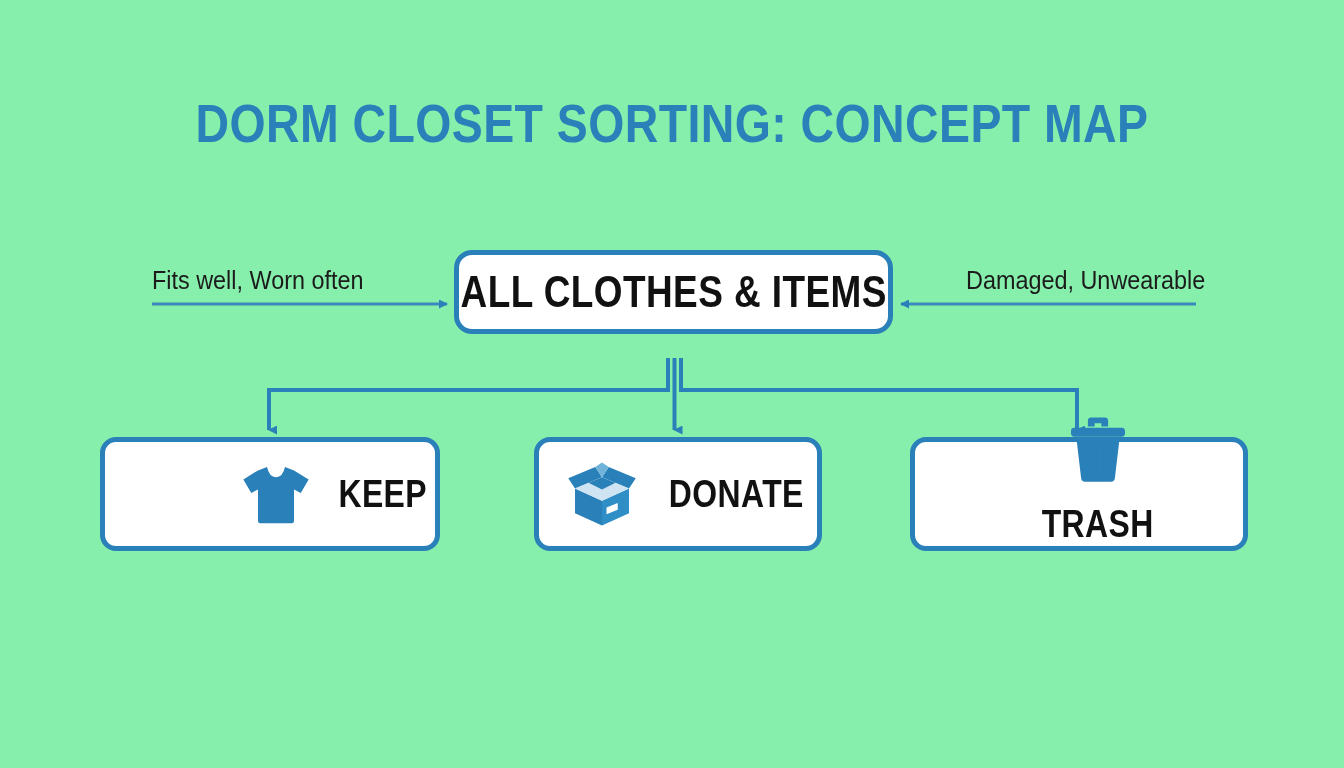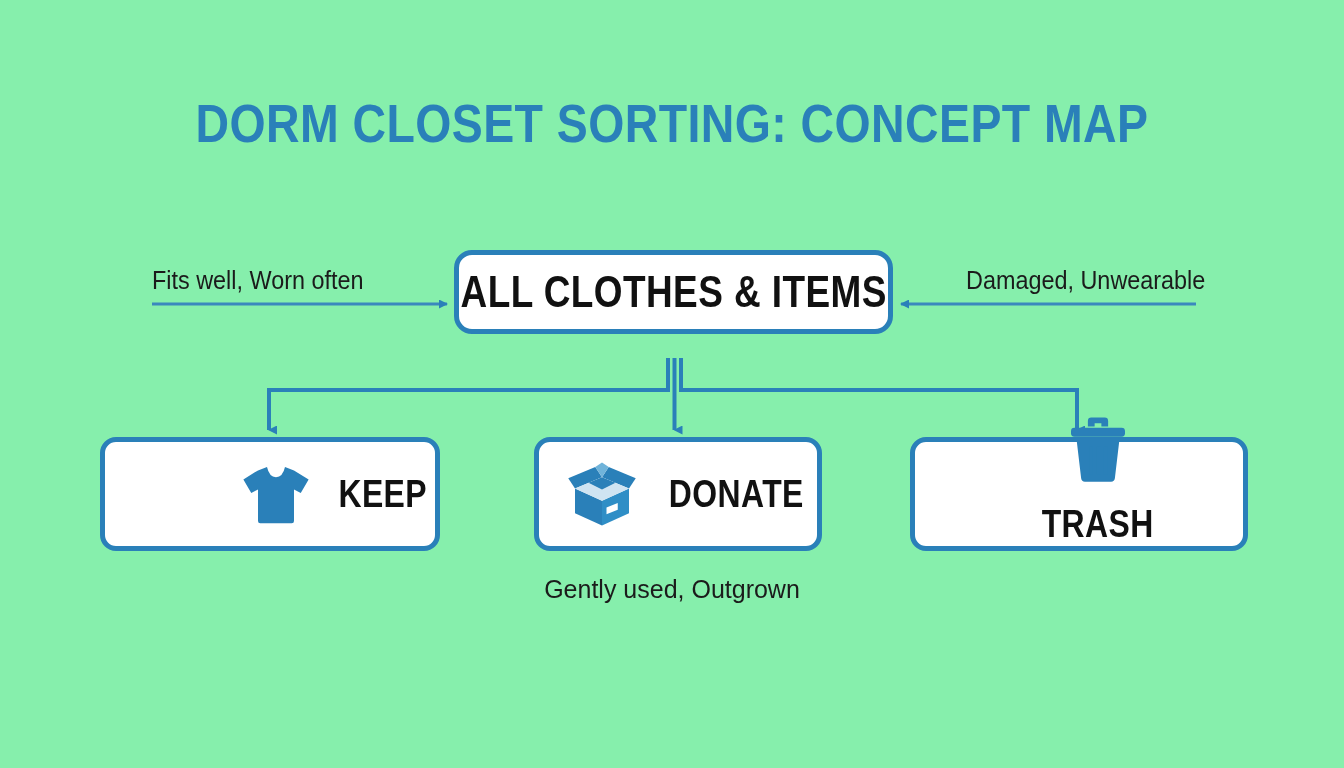--- a/index.html
+++ b/index.html
@@ -142,21 +142,20 @@
 
     <path d="M681,358 L681,390 L1077,390 L1077,430" fill="none" stroke="#2a80b9" stroke-width="4" stroke-linecap="butt" stroke-linejoin="miter" marker-end="url(#ahead-down)"></path>
 
     <path d="M674.5,358 L674.5,430" fill="none" stroke="#2a80b9" stroke-width="4" stroke-linecap="butt" marker-end="url(#ahead-down)"></path>
   </svg>
 
   <div class="edge-caption cap-left">Fits well, Worn often</div>
 
   <div class="edge-caption cap-right">Damaged, Unwearable</div>
 
-  <div class="edge-caption cap-donate">Gently used, Outgrown</div>
 
   <div class="node node-root">
     <span class="node-label">ALL CLOTHES &amp; ITEMS</span>
   </div>
 
   <div class="node node-leaf leaf-keep">
     <svg class="leaf-icon" viewBox="0 0 64 64">
       <path fill="#2a80b9" d="M24,8 L16,11 L3,19 L10,31 L16,28 L16,56 Q16,58 18,58 L46,58
                Q48,58 48,56 L48,28 L54,31 L61,19 L48,11 L40,8
                Q38,17 32,17 Q26,17 24,8 Z"></path>

